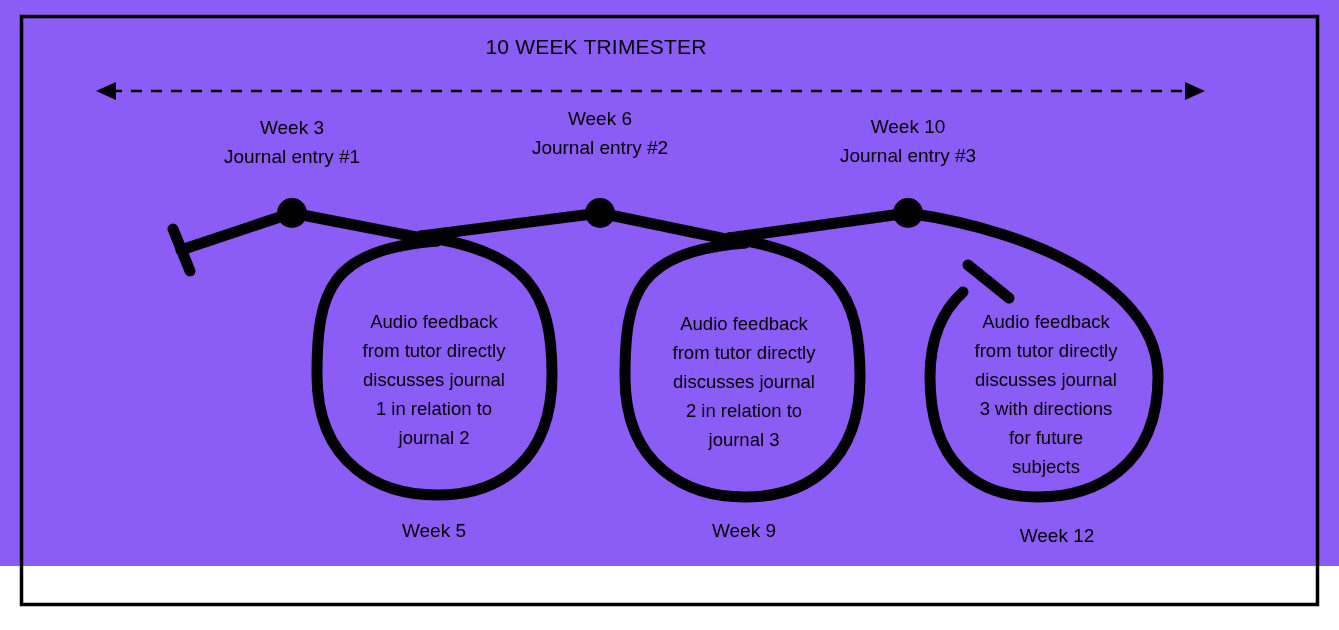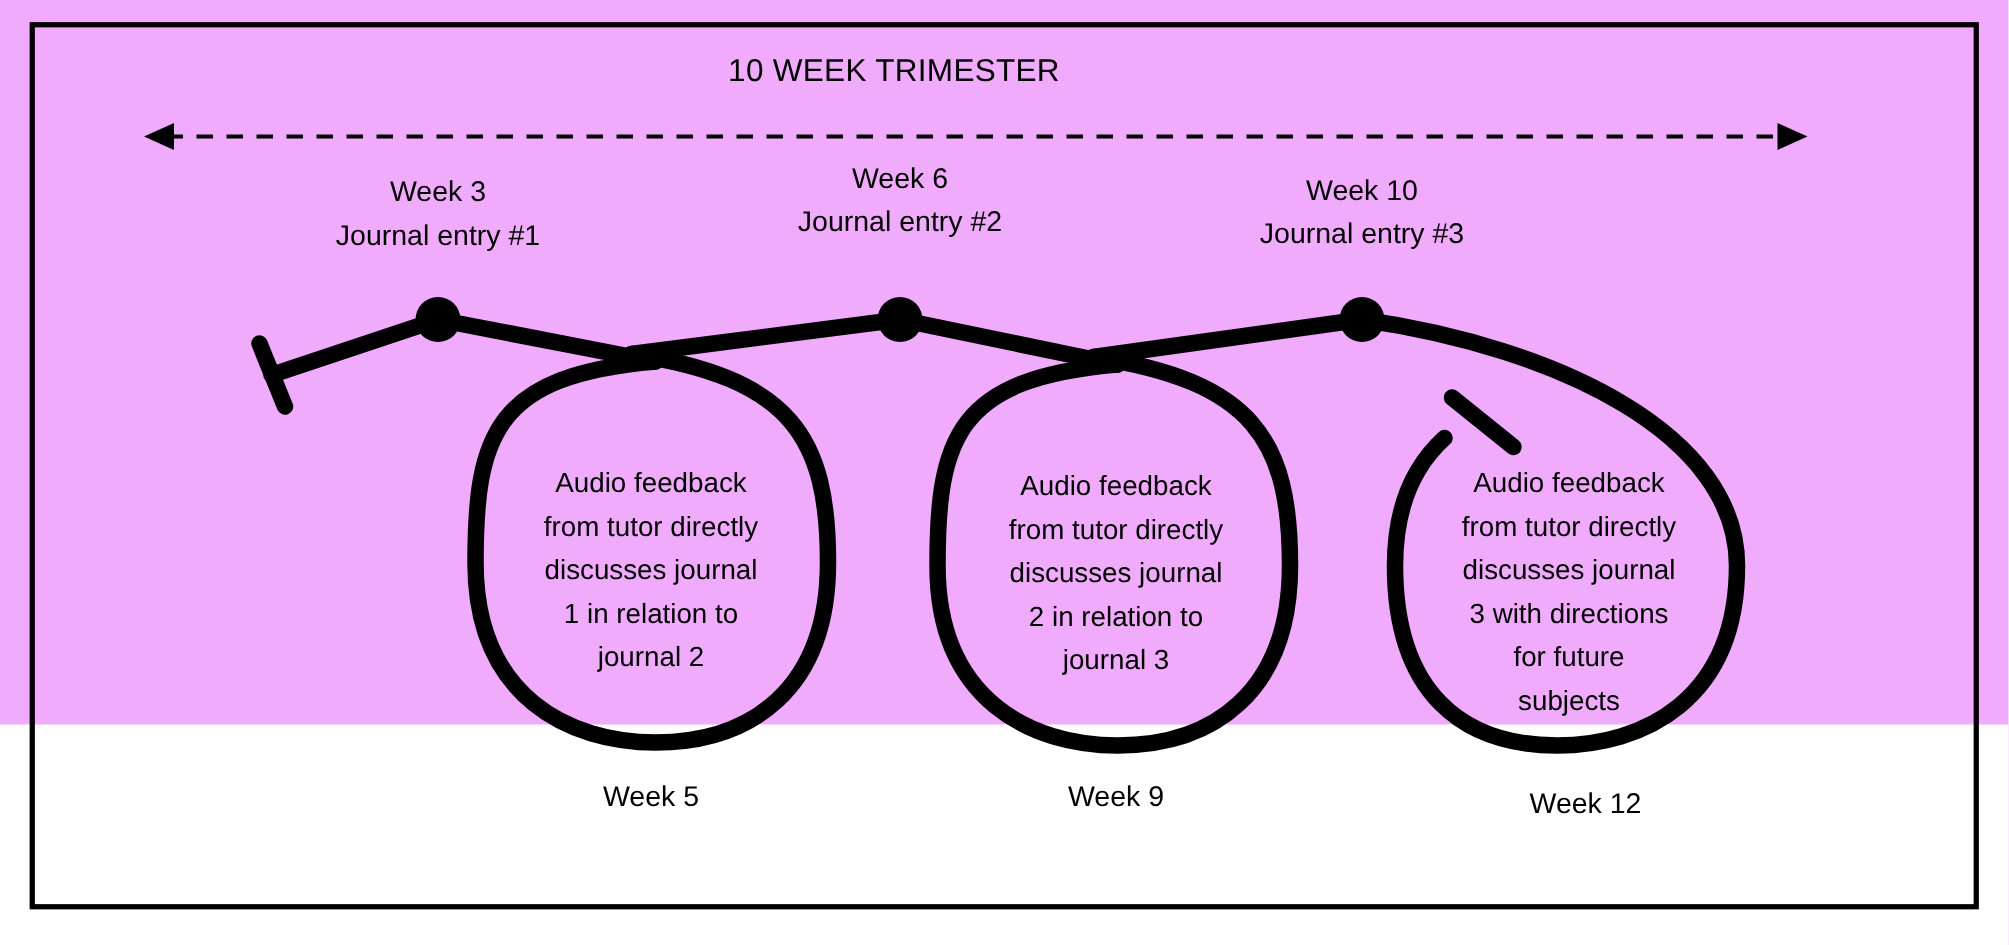--- a/index.html
+++ b/index.html
@@ -11,22 +11,22 @@
   body {
     width: 1339px;
     height: 630px;
     font-family: "Liberation Sans", sans-serif;
     color: #000000;
     overflow: hidden;
   }
   #diagram-root {
     position: relative;
     width: 1339px;
-    height: 483px;
-    background: #f0abfc;
+    height: 566px;
+    background: #8b5cf6;
   }
   svg#diagram-svg {
     position: absolute;
     left: 0;
     top: 0;
     width: 1339px;
     height: 630px;
     display: block;
   }
   .svg-text {

